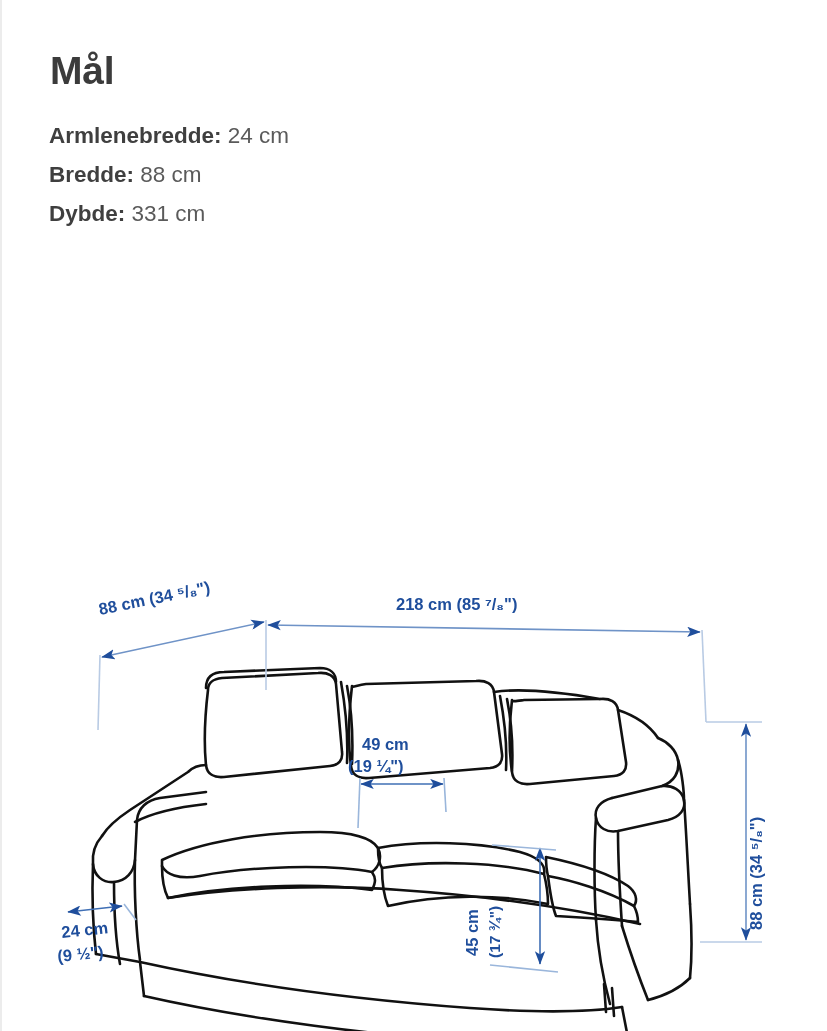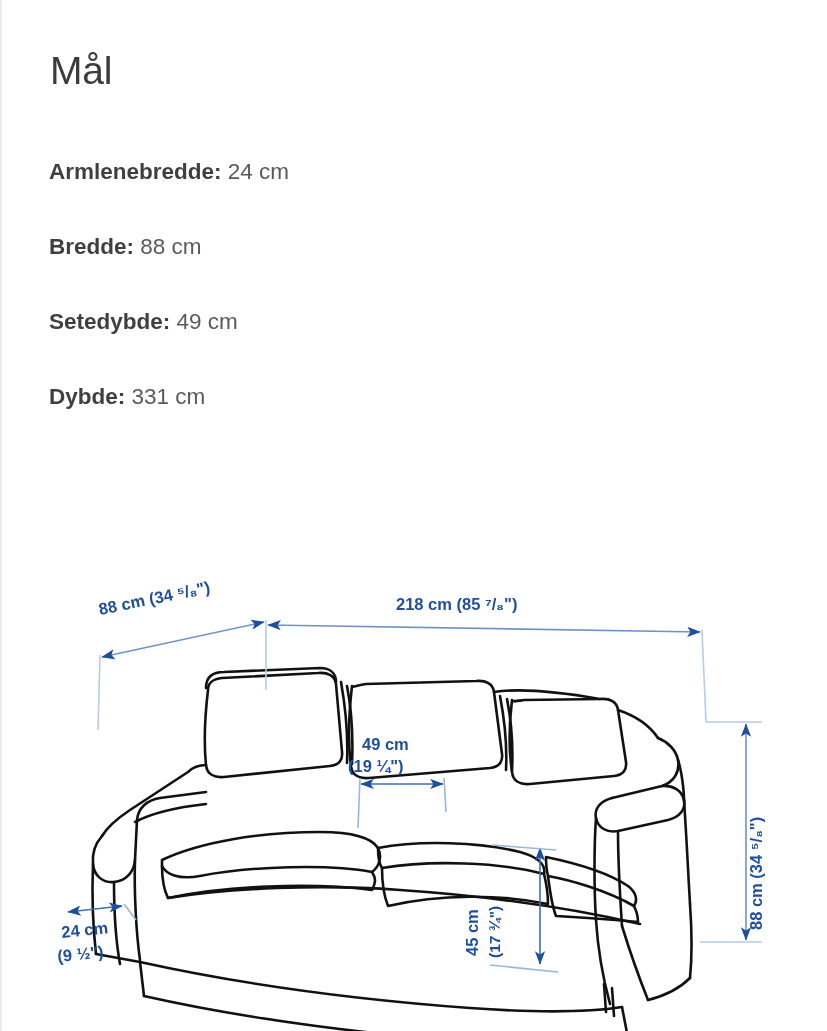--- a/index.html
+++ b/index.html
@@ -22,38 +22,37 @@
     left: 0; top: 0;
     width: 2px; height: 1031px;
     background: #ececec;
   }
 
   .page-title {
     position: absolute;
     left: 50px;
     top: 22px;
     font-size: 39px;
-    font-weight: normal;
+    font-weight: bold;
     color: #3b3b3b;
     letter-spacing: -0.2px;
     line-height: 1.2;
   }
 
   .spec-list {
     position: absolute;
     left: 49px;
     top: 116px;
     width: 700px;
   }
   .spec-row {
     font-size: 22.5px;
     line-height: 39px;
     color: #4d4d4d;
     white-space: nowrap;
-    margin-top: 36px;
   }
   .spec-label {
     font-weight: bold;
     color: #3f3f3f;
   }
   .spec-value {
     font-weight: normal;
     color: #5a5a5a;
   }
 
@@ -89,24 +88,20 @@
 <div class="spec-list">
   <div class="spec-row">
     <span class="spec-label">Armlenebredde:</span>
     <span class="spec-value">24 cm</span>
   </div>
   <div class="spec-row">
     <span class="spec-label">Bredde:</span>
     <span class="spec-value">88 cm</span>
   </div>
   <div class="spec-row">
-    <span class="spec-label">Setedybde:</span>
-    <span class="spec-value">49 cm</span>
-  </div>
-  <div class="spec-row">
     <span class="spec-label">Dybde:</span>
     <span class="spec-value">331 cm</span>
   </div>
 </div>
 
 <div class="diagram">
 <svg viewBox="0 0 827 471" xmlns="http://www.w3.org/2000/svg">
   <defs>
     <marker id="arrHead" markerWidth="9" markerHeight="9" refX="8" refY="3.2" orient="auto" markerUnits="strokeWidth">
       <path d="M0,0 L8.5,3.2 L0,6.4 L2,3.2 Z" fill="#1f4e9c"></path>

